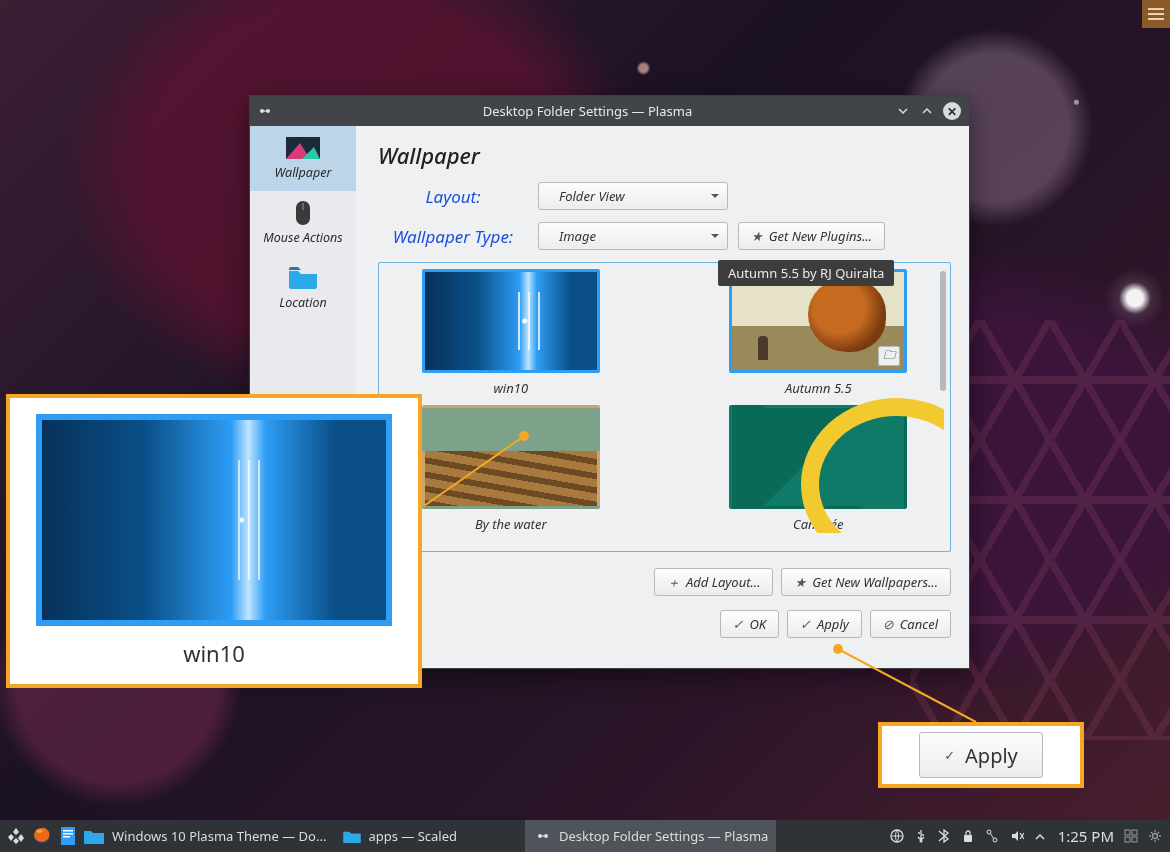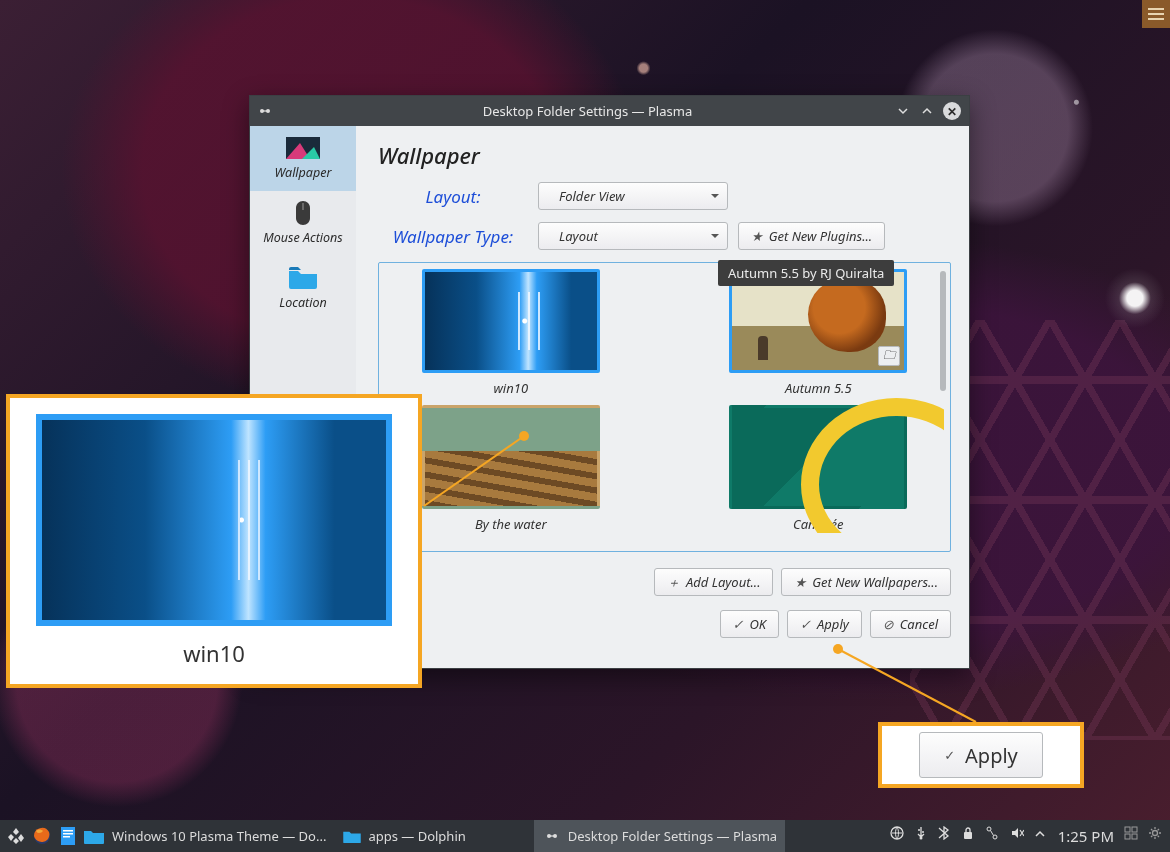--- a/index.html
+++ b/index.html
@@ -84,21 +84,21 @@
 .callout-apply .btn{height:46px;padding:0 24px;font-size:20px;gap:10px;}
 svg.connector{position:absolute;pointer-events:none;}
 .dot{fill:#f5a623;}
 .line{stroke:#f5a623;stroke-width:2;}
 
 .taskbar{position:absolute;left:0;right:0;bottom:0;height:32px;background:#2f3338;display:flex;align-items:center;color:#dcdcdc;font-size:13px;}
 .tb-left{display:flex;align-items:center;gap:6px;padding-left:6px;}
 .tb-ico{width:20px;height:20px;display:flex;align-items:center;justify-content:center;}
 .task{display:flex;align-items:center;gap:6px;padding:0 8px;height:32px;text-align:right;}
 .task.active{background:#4e545a;}
-.tb-right{margin-left:auto;display:flex;gap:10px;padding-right:8px;}
+.tb-right{margin-left:auto;display:flex;align-items:center;gap:10px;padding-right:8px;}
 .tray-ic{width:14px;height:14px;color:#d8d8d8;}
 .menu-btn{position:absolute;right:0;top:0;width:28px;height:28px;background:#8a5a2a;display:flex;align-items:center;justify-content:center;cursor:pointer;}
 .menu-btn span{width:16px;height:2px;background:#e8d4b0;box-shadow:0 -5px 0 #e8d4b0,0 5px 0 #e8d4b0;}
 </style>
 </head>
 <body>
 
 <div class="desktop">
   <div class="hex"></div>
 </div>
@@ -166,21 +166,21 @@
       <div class="h1">Wallpaper</div>
       <div class="row">
         <label>Layout:</label>
         <div class="select" style="width:190px">
             <span>Folder View</span>
           </div>
       </div>
       <div class="row">
         <label>Wallpaper Type:</label>
         <div class="select" style="width:190px">
-            <span>Layout</span>
+            <span>Image</span>
           </div>
         <div class="btn">
             <span class="ic">★</span>
             <span>Get New Plugins...</span>
           </div>
       </div>
       <div class="grid-wrap">
         <div class="scrollbar"></div>
         <div class="grid">
           <div class="wp-item">
@@ -281,21 +281,21 @@
   </div>
   <div class="task">
     <span>Windows 10 Plasma Theme — Do...</span>
   </div>
   <div class="task">
     <div class="tb-ico">
         <svg width="18" height="14" viewBox="0 0 20 16">
           <path d="M0 3h7l2 2h11v10a1 1 0 0 1-1 1H1a1 1 0 0 1-1-1z" fill="#2da8e8"></path>
         </svg>
       </div>
-    <span>apps — Dolphin</span>
+    <span>apps — Scaled</span>
   </div>
   <div class="task active" style="margin-left:60px">
     <div class="tb-ico">
         <svg width="16" height="16" viewBox="0 0 16 16">
           <circle cx="5" cy="8" r="2" fill="#ddd"></circle>
           <circle cx="11" cy="8" r="2" fill="#ddd"></circle>
           <path d="M5 8h6" stroke="#ddd" stroke-width="1.3"></path>
         </svg>
       </div>
     <span>Desktop Folder Settings — Plasma</span>

